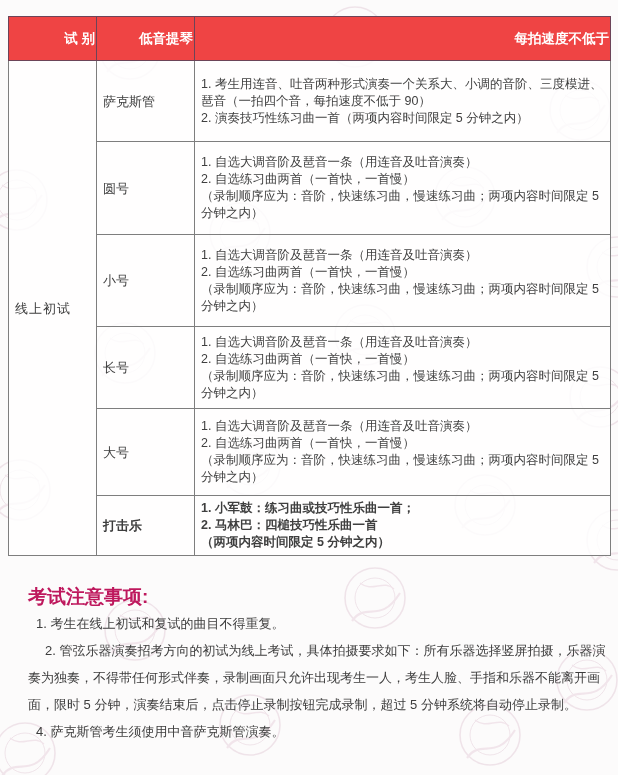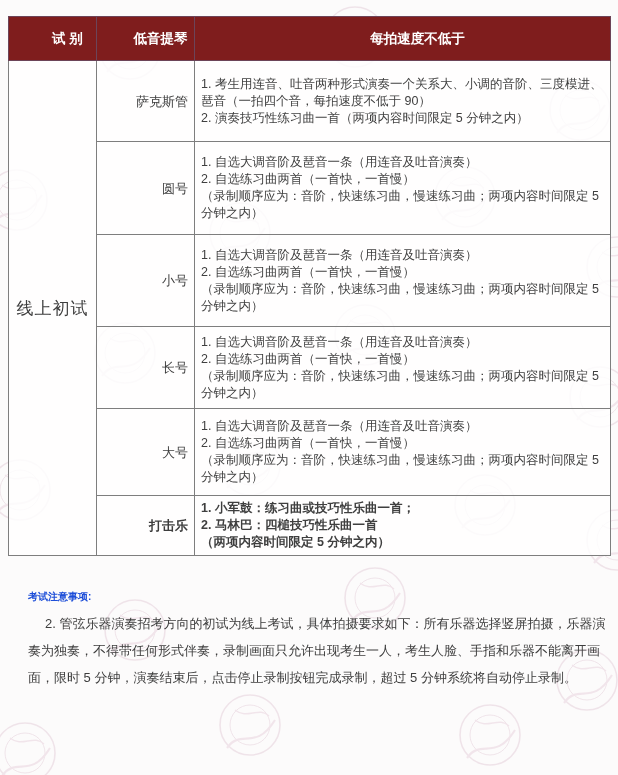--- a/index.html
+++ b/index.html
@@ -19,44 +19,43 @@
   .tbl-wrap{position:relative;z-index:1;padding:16px 8px 0 8px;}
   table{
     border-collapse:collapse;
     width:602px;
     table-layout:fixed;
   }
   col.c1{width:88px;}
   col.c2{width:98px;}
   col.c3{width:416px;}
   th{
-    background:#7f1d1d;
+    background:#ef4444;
     color:#ffffff;
     font-size:13.5px;
     font-weight:bold;
     height:41px;
     border:1px solid #6c4458;
-    text-align:center;
+    text-align:right;
     padding-left:31px;
   }
   td{
     border:1px solid #7e7e7e;
     background:rgba(255,255,255,.8);
     font-size:12.5px;
     line-height:17px;
     vertical-align:middle;
     padding:3px 6px;
   }
   td.exam-type{
-    text-align:center;
-    font-size:17px;
+    font-size:13px;
     letter-spacing:1px;
   }
   td.subject{
-    text-align:right;
+    text-align:left;
     font-size:13px;
   }
   td.req{
     white-space:pre-line;
     color:#3f3f3f;
   }
   tr.r1 td{height:74px;}
   tr.r2 td{height:86px;}
   tr.r3 td{height:85px;}
   tr.r4 td{height:75px;}
@@ -64,22 +63,22 @@
   tr.r6 td{height:53px;font-weight:bold;}
   
   .notes{
     position:relative;z-index:1;
     margin:27px 12px 0 28px;
     font-size:13px;
     line-height:27px;
   }
   .notes-title{
     font-weight:bold;
-    color:#1d4ed8;
-    font-size:10px;
+    color:#be185d;
+    font-size:19px;
     margin:0 0 1px 0;
   }
   .notes p{margin:0;}
   .notes p.i1{text-indent:8px;}
   .notes p.i2{text-indent:17px;}
 </style>
 </head>
 <body>
 
 <div id="watermarks">
@@ -255,14 +254,16 @@
         <td class="req">1. 小军鼓：练习曲或技巧性乐曲一首；
 2. 马林巴：四槌技巧性乐曲一首
 （两项内容时间限定 5 分钟之内）</td>
       </tr>
     </tbody>
   </table>
 </div>
 
 <div class="notes">
   <p class="notes-title">考试注意事项:</p>
+  <p class="i1">1. 考生在线上初试和复试的曲目不得重复。</p>
   <p class="i2">2. 管弦乐器演奏招考方向的初试为线上考试，具体拍摄要求如下：所有乐器选择竖屏拍摄，乐器演奏为独奏，不得带任何形式伴奏，录制画面只允许出现考生一人，考生人脸、手指和乐器不能离开画面，限时 5 分钟，演奏结束后，点击停止录制按钮完成录制，超过 5 分钟系统将自动停止录制。</p>
+  <p class="i1">4. 萨克斯管考生须使用中音萨克斯管演奏。</p>
 </div>
 
 </body></html>

